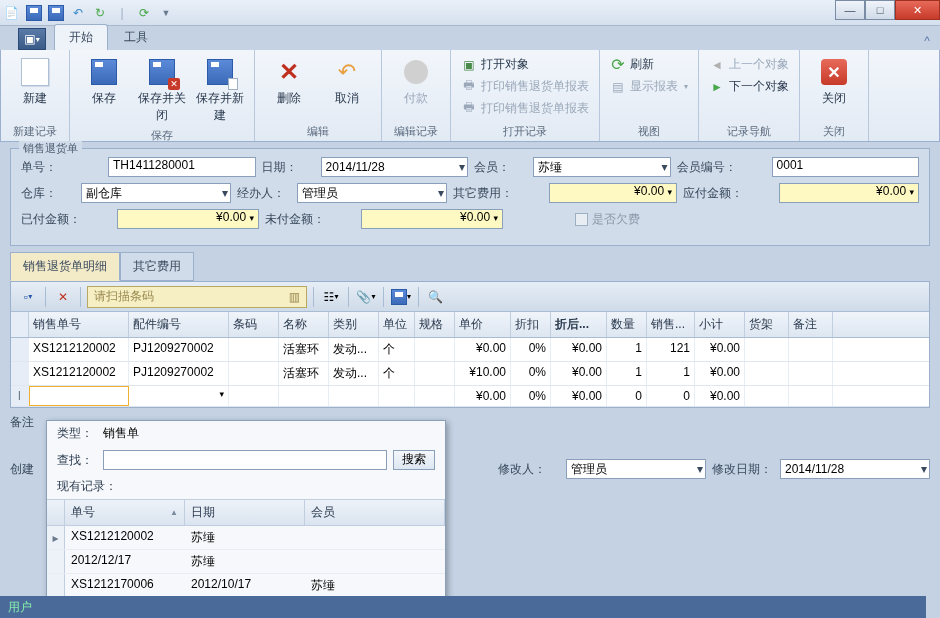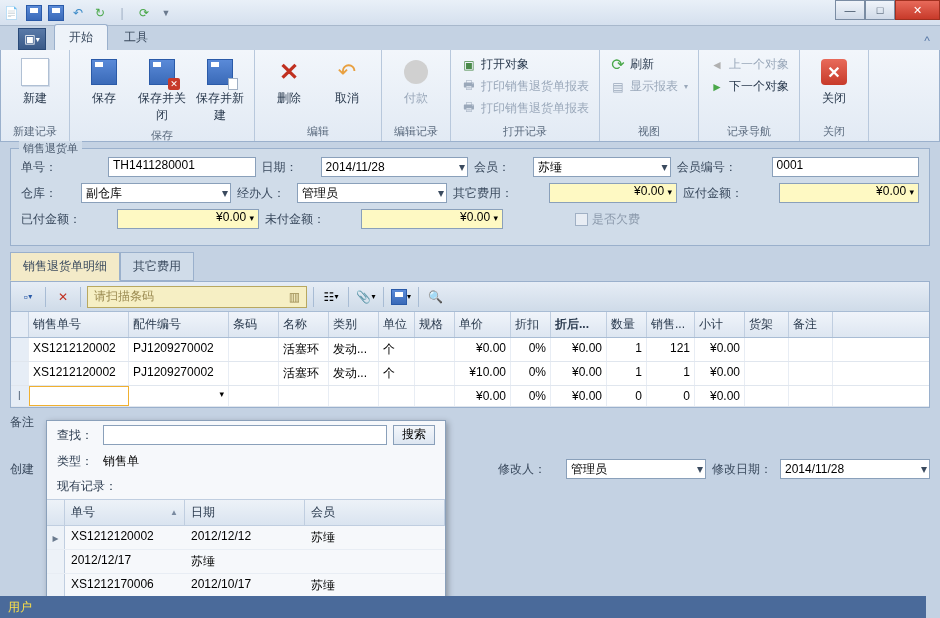--- a/index.html
+++ b/index.html
@@ -77,21 +77,21 @@
 .popup .ptitle { padding: 4px 10px; color: #2a3a4e; }
 .popup .pgrid-head { display: flex; background: linear-gradient(#edf2f8, #dae4f0); border-top: 1px solid #c0cee0; border-bottom: 1px solid #c0cee0; }
 .popup .pgrid-head .pcell { padding: 4px 6px; border-right: 1px solid #c0cee0; color: #2a3a4e; display: flex; align-items: center; justify-content: space-between; }
 .popup .pgrid-row { display: flex; border-bottom: 1px solid #e8edf4; }
 .popup .pgrid-row .pcell { padding: 3px 6px; }
 .popup .pgrid-row .phead { width: 18px; display: flex; align-items: center; justify-content: center; color: #6a7a8e; background: #edf2f8; border-right: 1px solid #c0cee0; }
 
 
 .bottom-area { margin: 0 10px; }
 .bottom-row { display: flex; align-items: center; gap: 6px; margin-top: 6px; }
-.status-bar { position: absolute; bottom: 0; left: 0; right: 14px; height: 22px; background: #4a6a9a; color: #fde047; display: flex; align-items: center; padding: 0 8px; }
+.status-bar { position: absolute; bottom: 0; left: 0; right: 14px; height: 22px; background: #4a6a9a; color: #86efac; display: flex; align-items: center; padding: 0 8px; }
 
 
 .svg-save { width: 16px; height: 16px; background: linear-gradient(#5a8ad8, #3a6ab8); border: 1px solid #2a5aa8; position: relative; }
 .svg-save::after { content: ''; position: absolute; left: 3px; top: 2px; width: 8px; height: 5px; background: #fff; }
 .svg-new { width: 28px; height: 28px; background: #fff; border: 1px solid #b0c0d4; box-shadow: 1px 1px 0 #d0dae8; }
 .svg-x { color: #c03020; font-size: 24px; font-weight: bold; }
 .svg-undo { color: #e8a040; font-size: 22px; }
 .svg-coin { width: 24px; height: 24px; border-radius: 50%; background: #d0d0d0; }
 .svg-refresh { color: #4aa84a; font-size: 16px; }
 .svg-close32 { width: 26px; height: 26px; background: linear-gradient(#e86a5a, #c73a2a); border-radius: 4px; color: #fff; display: flex; align-items: center; justify-content: center; font-size: 16px; font-weight: bold; }
@@ -418,43 +418,42 @@
     <span class="flabel w62">修改日期：</span>
     <div class="fselect" style="width:150px;">
         <span>2014/11/28</span>
         <span class="arrow">▾</span>
       </div>
   </div>
 </div>
 
 <div class="popup">
   <div class="prow">
+    <span class="plabel">类型：</span>
+    <span>销售单</span>
+  </div>
+  <div class="prow">
     <span class="plabel">查找：</span>
     <div class="psearch"></div>
     <div class="pbtn">搜索</div>
-  </div>
-  <div class="prow">
-    <span class="plabel">类型：</span>
-    <span>销售单</span>
   </div>
   <div class="ptitle">现有记录：</div>
   <div class="pgrid-head">
     <div class="pcell" style="width:18px;"></div>
     <div class="pcell" style="width:120px;">
         <span>单号</span>
         <span style="font-size:8px;color:#7a8aa0;">▲</span>
       </div>
     <div class="pcell" style="width:120px;">日期</div>
     <div class="pcell" style="flex:1;">会员</div>
   </div>
   <div id="popup-rows">
       <div class="pgrid-row">
         <div class="phead">▸</div>
         <div class="pcell" style="width:120px;">XS1212120002</div>
-        <div class="pcell" style="width:120px;">2012/12/12</div>
         <div class="pcell" style="flex:1;">苏缍</div>
       </div>
       <div class="pgrid-row">
         <div class="phead"></div>
         <div class="pcell" style="width:120px;">2012/12/17</div>
         <div class="pcell" style="flex:1;">苏缍</div>
       </div>
       <div class="pgrid-row">
         <div class="phead"></div>
         <div class="pcell" style="width:120px;">XS1212170006</div>

